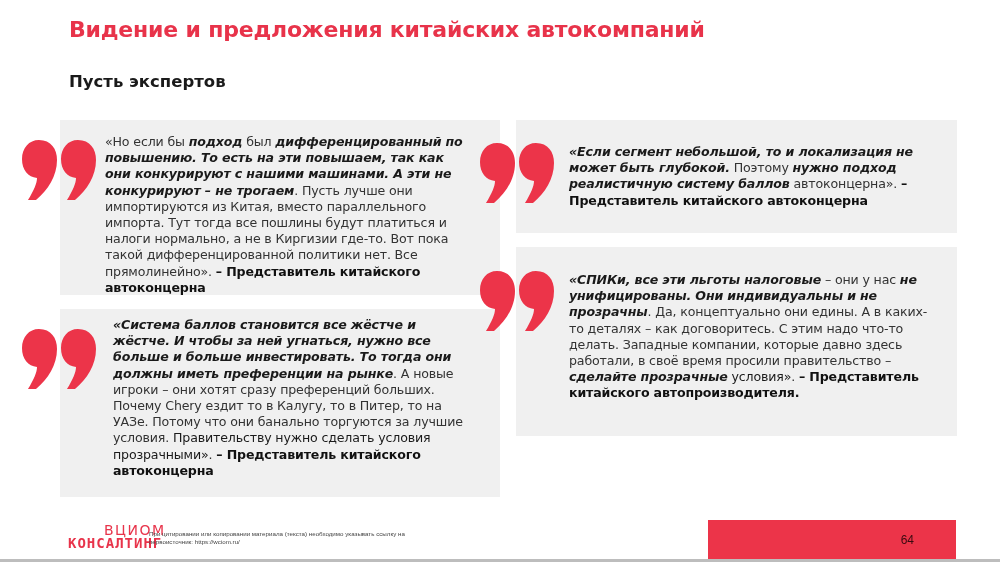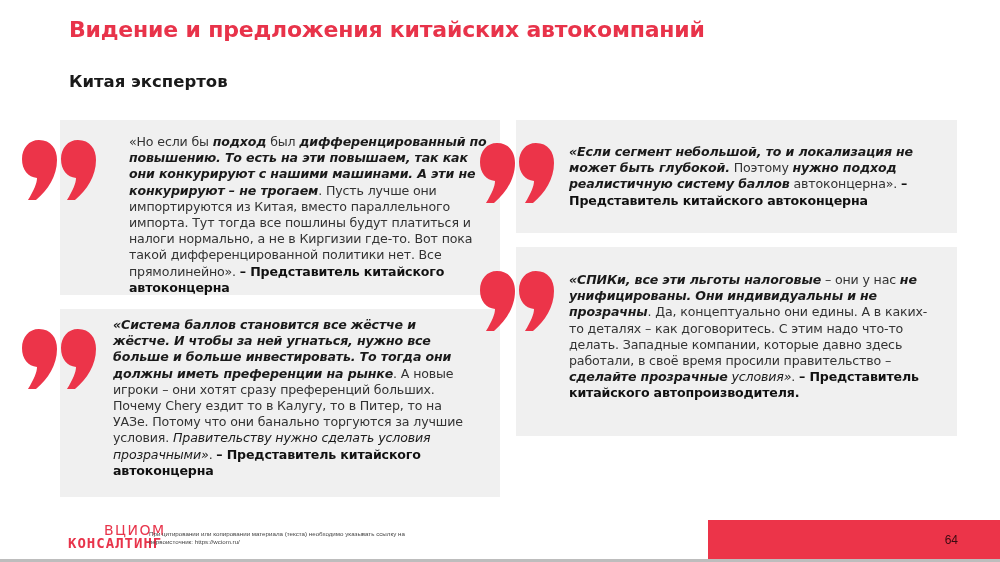--- a/index.html
+++ b/index.html
@@ -13,44 +13,44 @@
   }
   .subtitle {
     position:absolute; left:69px; top:72px; font-size:16.5px; font-weight:bold;
     color:#1a1a1a; font-family:"DejaVu Sans", sans-serif;
   }
   .box { position:absolute; background:#f0f0f0; }
   .quote-text {
     position:absolute; font-size:12.6px; line-height:16.2px; color:#333;
     font-family:"DejaVu Sans", sans-serif; letter-spacing:-0.15px;
   }
-  .quote-text .em { font-style:italic; color:#1a1a1a; }
+  .quote-text .em { color:#1a1a1a; }
   .quote-text .strong-em { font-style:italic; font-weight:bold; color:#1a1a1a; }
   .quote-text .author { font-weight:bold; color:#111;margin-top:32px; }
   .qmark { position:absolute; width:74px; height:60px; }
   .footer-line { position:absolute; left:0; right:0; top:559px; height:3px; background:#bdbdbd; }
   .logo { position:absolute; left:68px; top:523px; }
   .logo .l1 { font-size:14px; color:#e8334a; letter-spacing:1.5px; line-height:14px; font-family:"DejaVu Sans", sans-serif;margin-left:36px; }
   .logo .l2 { font-size:14px; color:#e8334a; letter-spacing:1px; line-height:13px; font-family:"DejaVu Sans Mono", monospace; font-weight:bold; }
   .disclaimer { position:absolute; left:149px; top:530px; font-size:6.2px; line-height:8px; color:#444; width:280px; }
-  .page-bar { position:absolute; left:708px; top:520px; width:292px; height:40px; background:#ec3449; }
+  .page-bar { position:absolute; left:708px; top:520px; width:248px; height:40px; background:#ec3449; }
   .page-num { position:absolute; right:42px; top:13px; font-size:12px; color:#3a0a10; }
 </style>
 </head>
 <body>
 
 <div class="title">Видение и предложения китайских автокомпаний</div>
-<div class="subtitle">Китая экспертов</div>
+<div class="subtitle">Пусть экспертов</div>
 
 <div class="box" style="left:60px; top:120px; width:440px; height:175px;"></div>
 <svg class="qmark" style="left:22px; top:140px;" viewBox="0 0 74 60">
   <path fill="#ec3449" d="M17 0 C29 0 35 9 35 20 C35 36 26 50 14 60 L6 60 C12 50 15 43 15 38 C6 37 0 30 0 19 C0 8 7 0 17 0 Z"></path>
   <path fill="#ec3449" d="M56 0 C68 0 74 9 74 20 C74 36 65 50 53 60 L45 60 C51 50 54 43 54 38 C45 37 39 30 39 19 C39 8 46 0 56 0 Z"></path>
 </svg>
-<div class="quote-text" style="left:129px; top:134px; width:362px;">
+<div class="quote-text" style="left:105px; top:134px; width:362px;">
   <span>«Но если бы </span><span class="strong-em">подход</span><span> был </span><span class="strong-em">дифференцированный по повышению. То есть на эти повышаем, так как они конкурируют с нашими машинами. А эти не конкурируют – не трогаем</span><span>. Пусть лучше они импортируются из Китая, вместо параллельного импорта. Тут тогда все пошлины будут платиться и налоги нормально, а не в Киргизии где-то. Вот пока такой дифференцированной политики нет. Все прямолинейно». </span><span class="author">– Представитель китайского автоконцерна</span>
 </div>
 
 <div class="box" style="left:60px; top:309px; width:440px; height:188px;"></div>
 <svg class="qmark" style="left:22px; top:329px;" viewBox="0 0 74 60">
   <path fill="#ec3449" d="M17 0 C29 0 35 9 35 20 C35 36 26 50 14 60 L6 60 C12 50 15 43 15 38 C6 37 0 30 0 19 C0 8 7 0 17 0 Z"></path>
   <path fill="#ec3449" d="M56 0 C68 0 74 9 74 20 C74 36 65 50 53 60 L45 60 C51 50 54 43 54 38 C45 37 39 30 39 19 C39 8 46 0 56 0 Z"></path>
 </svg>
 <div class="quote-text" style="left:113px; top:317px; width:362px;">
   <span class="strong-em">«Система баллов становится все жёстче и жёстче. И чтобы за ней угнаться, нужно все больше и больше инвестировать. То тогда они должны иметь преференции на рынке</span><span>. А новые игроки – они хотят сразу преференций больших. Почему Chery ездит то в Калугу, то в Питер, то на УАЗе. Потому что они банально торгуются за лучшие условия. </span><span class="em">Правительству нужно сделать условия прозрачными»</span><span>. </span><span class="author">– Представитель китайского автоконцерна</span>

